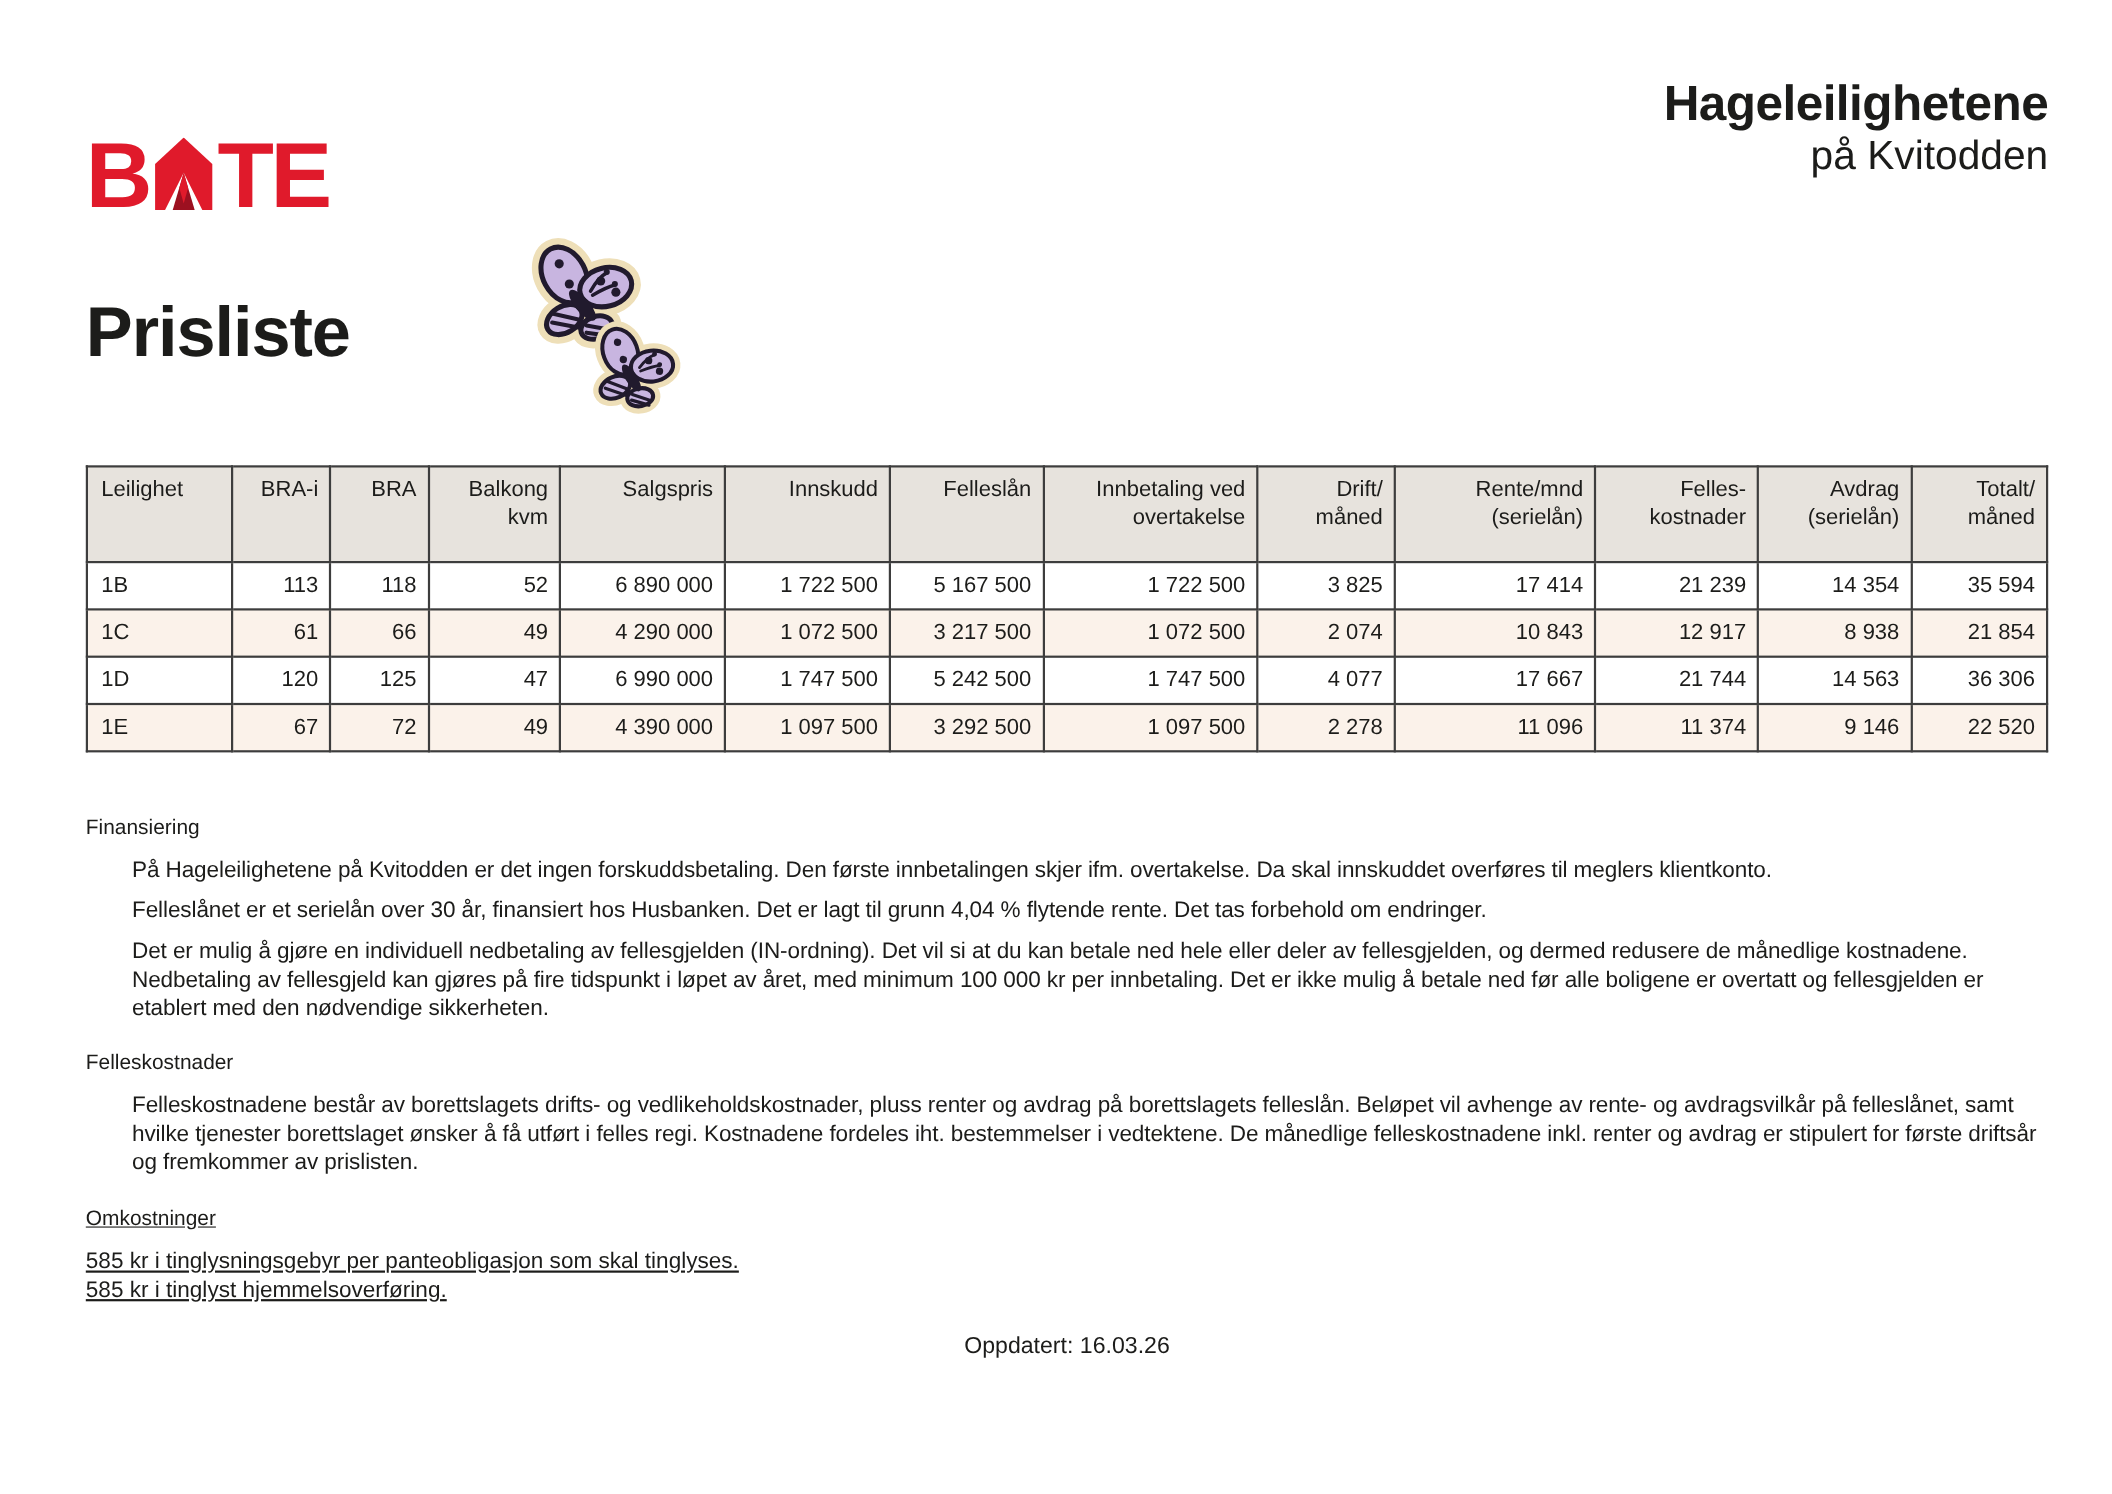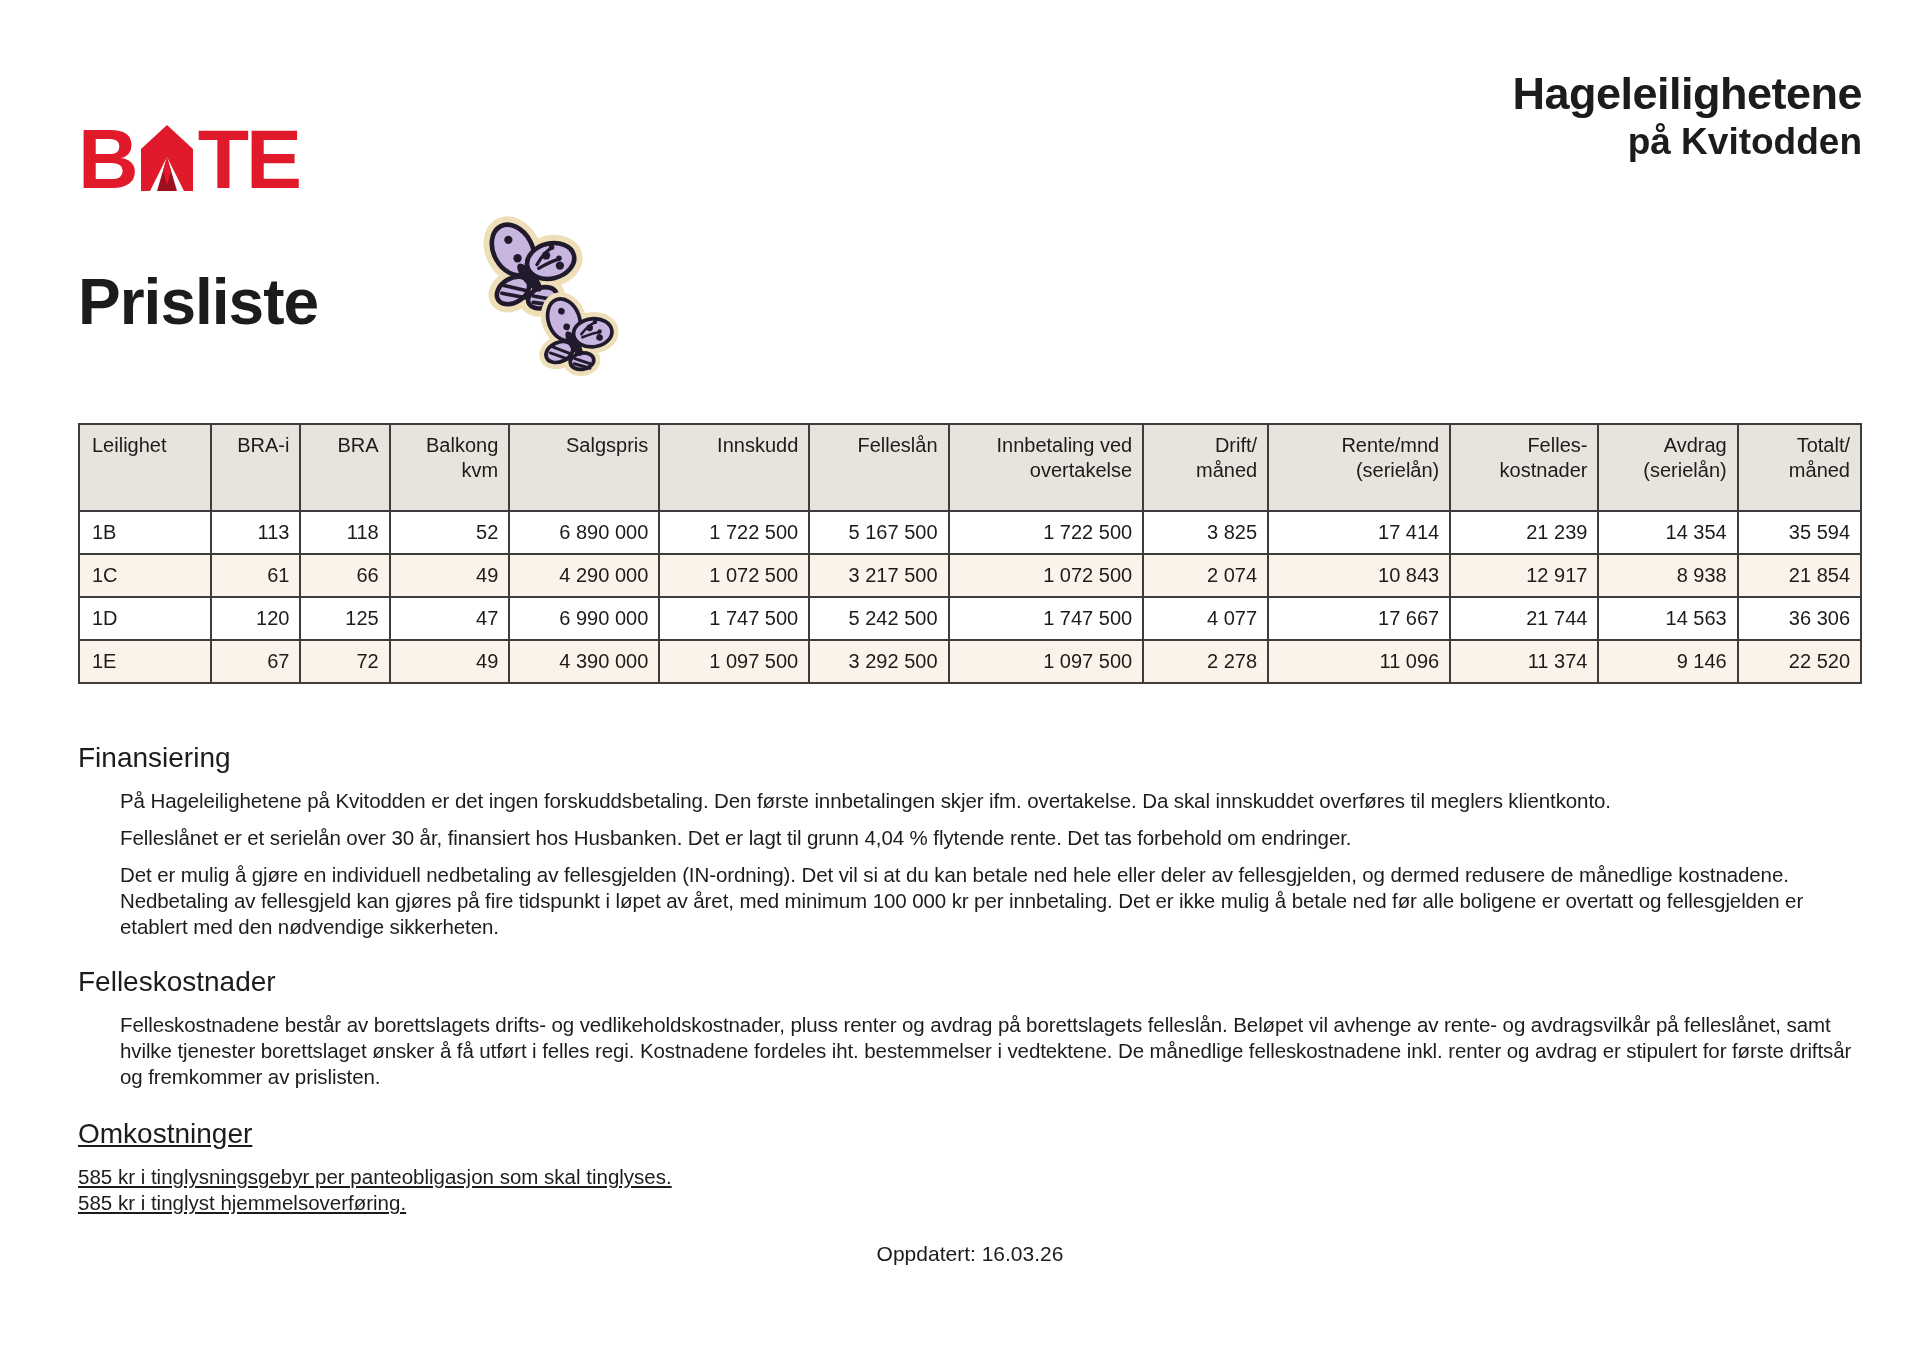--- a/index.html
+++ b/index.html
@@ -16,21 +16,21 @@
     position: relative;
   }
 
   
   .header-row { display: flex; justify-content: space-between; align-items: flex-start; height: 130px; }
   .logo { margin-top: 55px; display: flex; align-items: flex-end; gap: 2px; color: #e01a2b; }
   .logo .logo-letter { font-size: 84px; font-weight: bold; line-height: 64px; letter-spacing: -3px; }
   .logo svg { display: block; margin: 0 1px; }
   .project-title { text-align: right; line-height: 1.06; }
   .project-title .t1 { font-size: 45px; font-weight: bold; letter-spacing: -0.5px; }
-  .project-title .t2 { font-size: 37px; font-weight: bold; margin-top: 4px; }
+  .project-title .t2 { font-size: 37px; font-weight: normal; margin-top: 4px; }
 
   
   .title-row { position: relative; margin-top: 63px; height: 78px; }
   .page-title { font-size: 64px; font-weight: bold; letter-spacing: -1px; line-height: 78px; }
   .butterflies { position: absolute; left: 322px; top: -50px; width: 230px; height: 170px; }
 
   
   .price-table-wrap { margin-top: 82px; }
   table { width: 100%; border-collapse: collapse; table-layout: fixed; }
   th, td { border: 2px solid #3d3d3d; font-weight: normal; }
@@ -41,21 +41,21 @@
   }
   td { height: 43px; padding: 2px 10px; font-size: 20px; text-align: right; vertical-align: middle; }
   th:first-child, td:first-child { text-align: left; padding-left: 12px; }
   tbody tr:nth-child(even) td { background: #fbf2ea; }
   col.c0{width:7.4%} col.c1{width:5.0%} col.c2{width:5.0%} col.c3{width:6.7%}
   col.c4{width:8.4%} col.c5{width:8.4%} col.c6{width:7.8%} col.c7{width:10.9%}
   col.c8{width:7.0%} col.c9{width:10.2%} col.c10{width:8.3%} col.c11{width:7.8%} col.c12{width:6.9%}
 
   
   .section { margin-top: 0; }
-  .section-heading { font-size: 28px; font-weight: normal; margin-bottom: 14px; }
+  .section-heading { font-size: 19px; font-weight: normal; margin-bottom: 14px; }
   .section p { font-size: 20.5px; line-height: 26px; margin-bottom: 11px; letter-spacing: -0.1px; margin-left: 42px; }
   .section .line { font-size: 20.5px; line-height: 26px; }
   #sec-finansiering { margin-top: 58px; }
   #sec-felleskostnader { margin-top: 26px; }
   #sec-omkostninger { margin-top: 28px; text-decoration: underline; }
   .footer-updated { text-align: center; font-size: 21px; margin-top: 26px; }
 </style>
 </head>
 <body>
 

